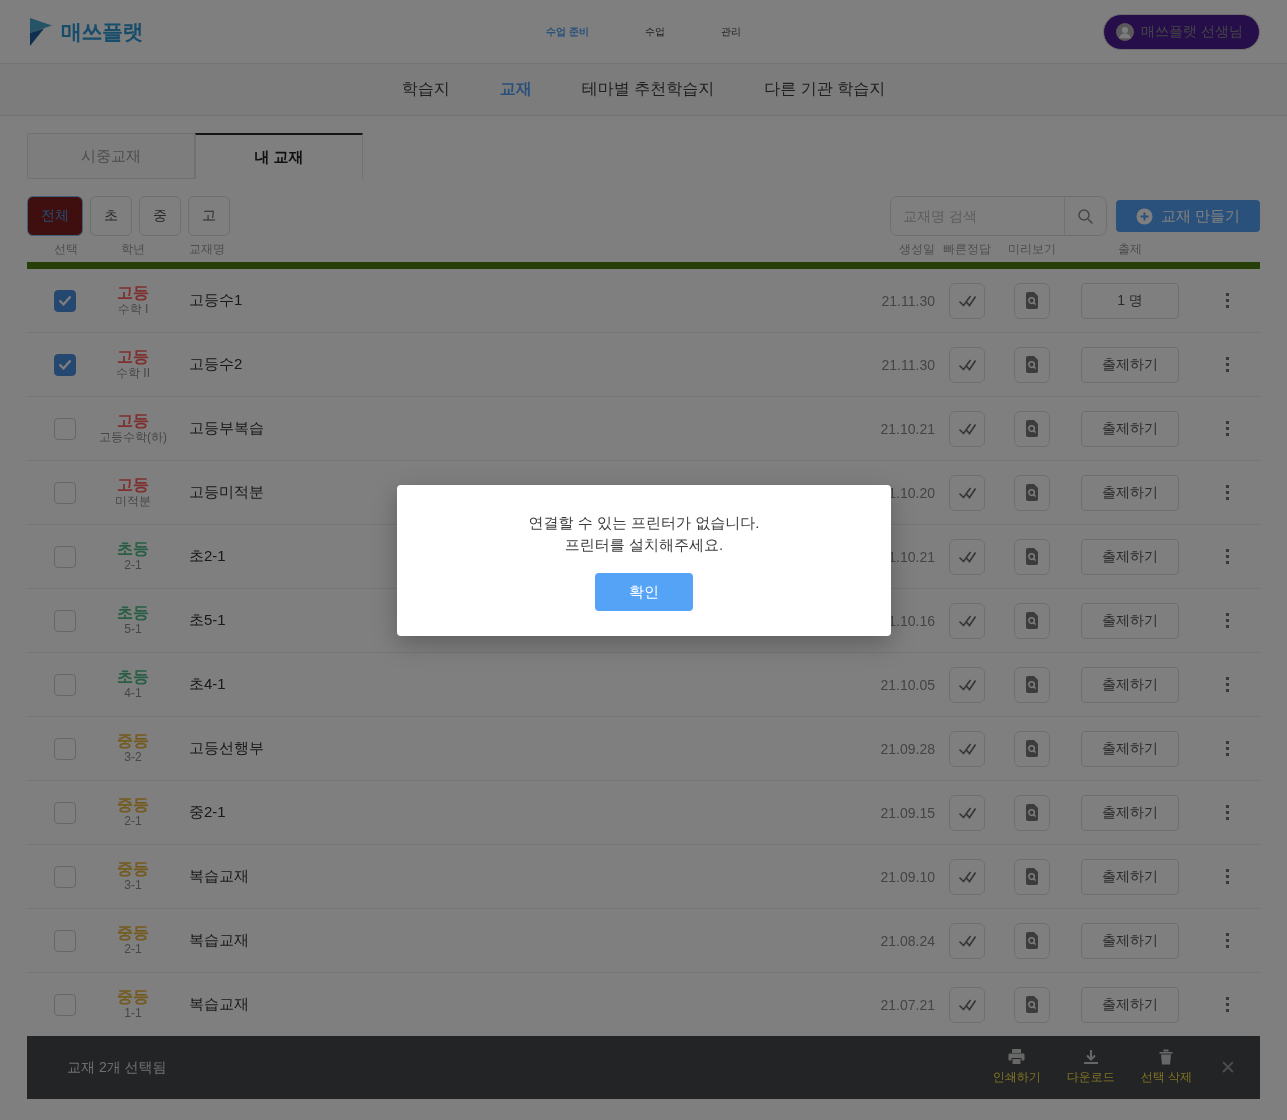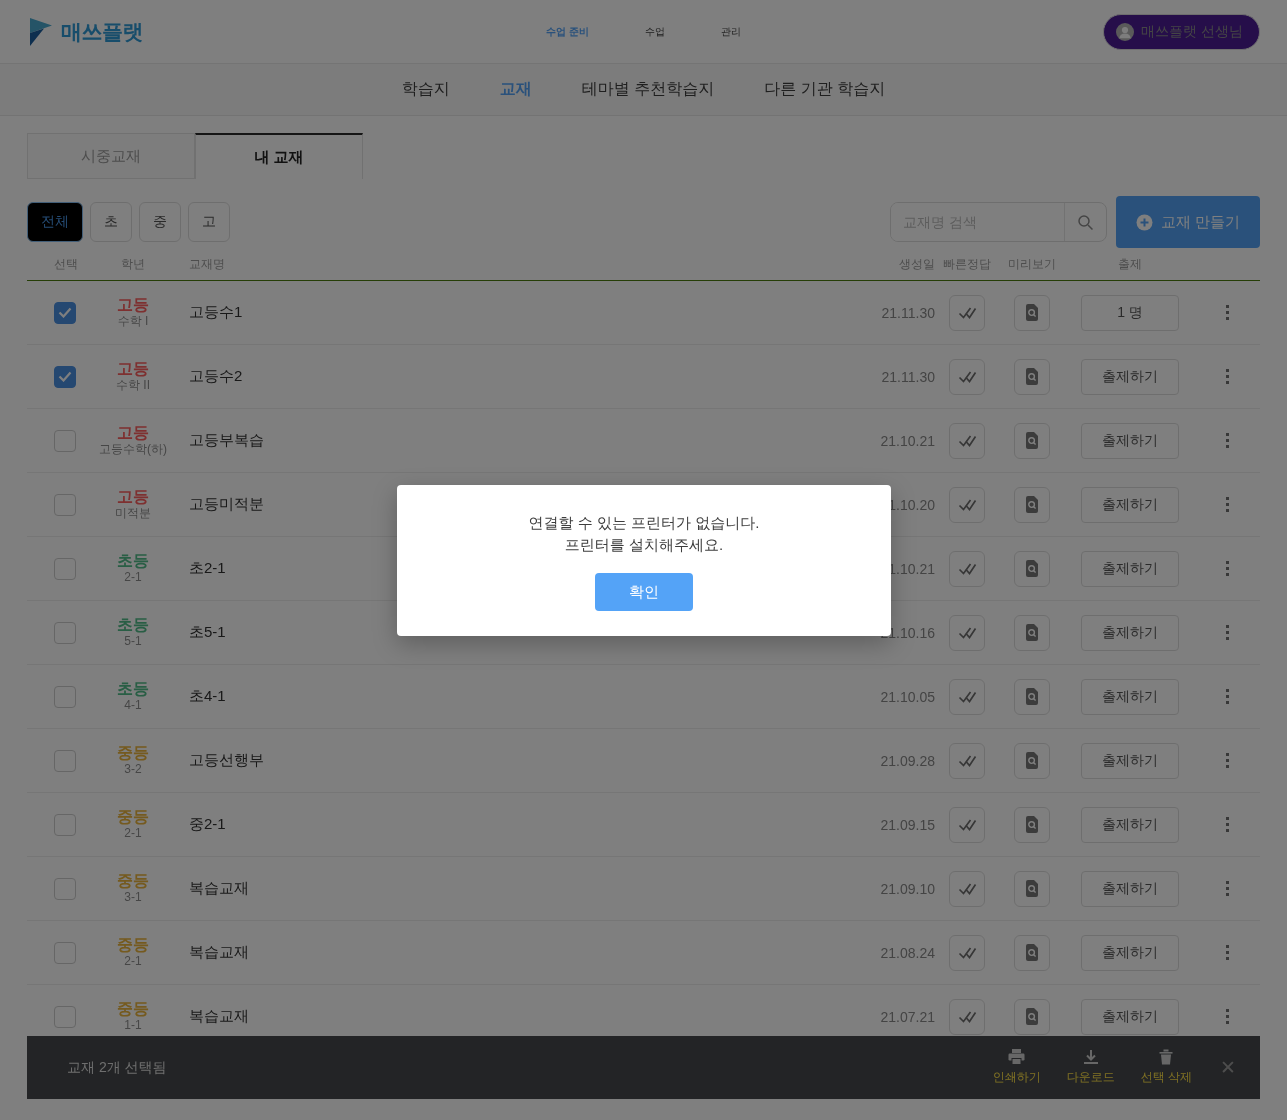--- a/index.html
+++ b/index.html
@@ -24,30 +24,30 @@
   
   .content { padding:17px 27px 0 27px; }
   .tabs { display:flex; }
   .tab { width:168px; height:46px; display:flex; align-items:center; justify-content:center; font-size:15px; cursor:pointer; }
   .tab.active { background:#fff; border-top:2px solid #2b2b2b; border-left:1px solid #e3e3e3; border-right:1px solid #e3e3e3; color:#222; font-weight:700; }
   .tab.inactive { background:#fafafa; border:1px solid #e3e3e3; color:#999; }
 
   .toolbar { margin-top:17px; display:flex; align-items:center; }
   .filter-group { display:flex; gap:7px; }
   .filter-btn { min-width:41px; height:40px; padding:0 13px; border:1px solid #ddd; border-radius:6px; background:#fff; color:#555; font-size:14px; display:flex; align-items:center; justify-content:center; cursor:pointer; }
-  .filter-btn.active { border-color:#85bdf0; background:#000000; color:#4a97e8; }
+  .filter-btn.active { border-color:#85bdf0; background:#7f1d1d; color:#4a97e8; }
   .toolbar-right { margin-left:auto; display:flex; align-items:center; gap:9px; }
   .search-box { width:217px; height:40px; border:1px solid #ddd; border-radius:8px; display:flex; align-items:stretch; background:#fff; overflow:hidden; }
   .search-box input { flex:1; border:none; outline:none; padding:0 12px; font-size:14px; color:#444; font-family:inherit; min-width:0; }
   .search-box input::placeholder { color:#bbb; }
   .search-icon-sec { width:42px; border-left:1px solid #e4e4e4; display:flex; align-items:center; justify-content:center; cursor:pointer; }
-  .create-btn { width:144px; height:52px; background:#54a3f7; border:none; border-radius:4px; color:#fff; font-size:15px; display:flex; align-items:center; justify-content:center; gap:8px; cursor:pointer; font-family:inherit; }
+  .create-btn { width:144px; height:32px; background:#54a3f7; border:none; border-radius:4px; color:#fff; font-size:15px; display:flex; align-items:center; justify-content:center; gap:8px; cursor:pointer; font-family:inherit; }
 
   
-  .thead { display:grid; grid-template-columns:62px 88px 670px 88px 64px 66px 130px 64px; height:33px; align-items:center; border-bottom:1px solid #4d7c0f; font-size:12px; color:#9a9a9a; }
+  .thead { display:grid; grid-template-columns:62px 88px 670px 88px 64px 66px 130px 64px; height:33px; align-items:center; border-bottom:7px solid #4d7c0f; font-size:12px; color:#9a9a9a; }
   .thead .h-check { padding-left:27px; }
   .thead .h-grade { text-align:center; }
   .thead .h-name { padding-left:12px; }
   .thead .h-date { text-align:right; }
   .thead .h-quick, .thead .h-preview, .thead .h-assign { text-align:center; }
 
   .trow { display:grid; grid-template-columns:62px 88px 670px 88px 64px 66px 130px 64px; height:64px; align-items:center; border-bottom:1px solid #ececec; }
   .c-check { padding-left:27px; }
   .checkbox { width:22px; height:22px; border:1px solid #ccc; border-radius:4px; background:#fff; display:flex; align-items:center; justify-content:center; cursor:pointer; }
   .checkbox.checked { background:#4a90e2; border-color:#4a90e2; }

